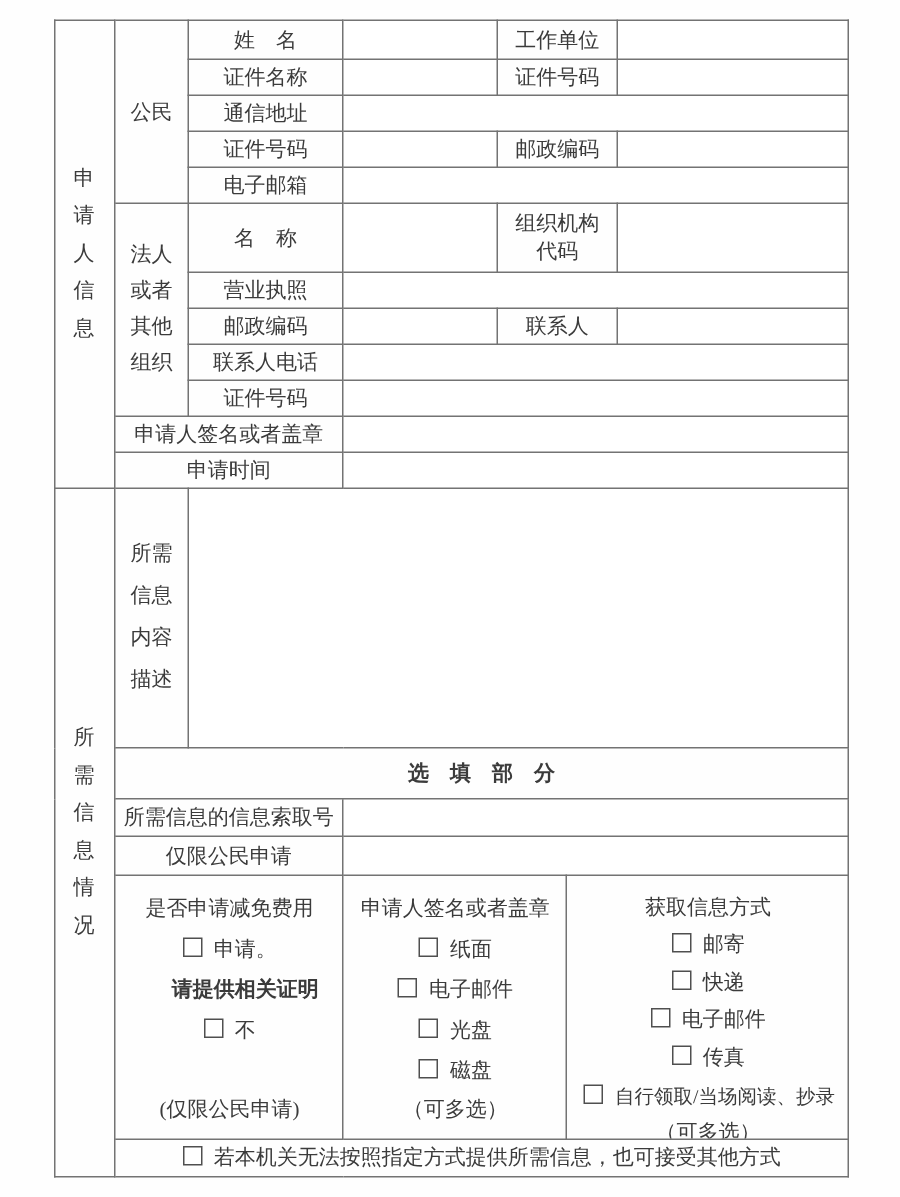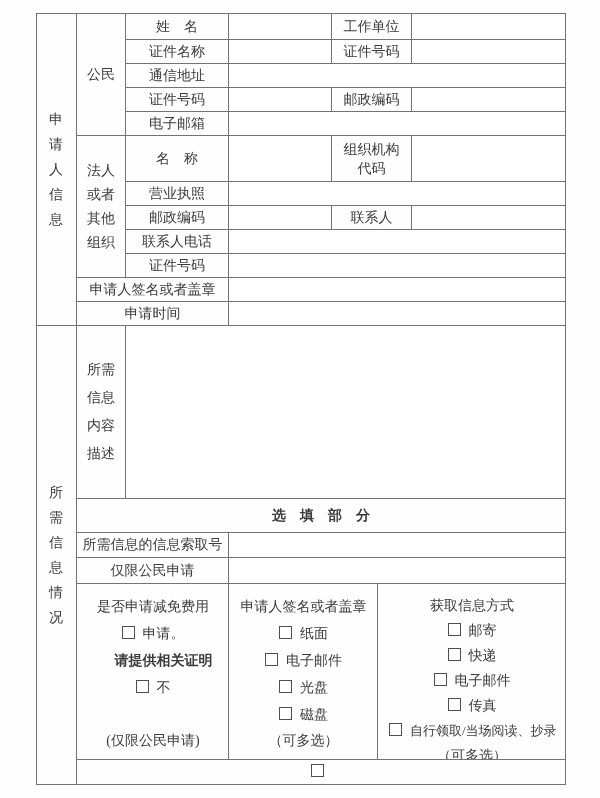--- a/index.html
+++ b/index.html
@@ -193,17 +193,17 @@
         <div class="line"><span class="cb"></span><span>快递</span></div>
         <div class="line"><span class="cb"></span><span>电子邮件</span></div>
         <div class="line"><span class="cb"></span><span>传真</span></div>
         <div class="line sm"><span class="cb"></span><span>自行领取/当场阅读、抄录</span></div>
         <div class="line">（可多选）</div>
       </div>
     </td>
   </tr>
 
   <tr style="height:25px">
-    <td class="bottom-note" colspan="7"><span class="cb"></span></td>
+    <td class="bottom-note" colspan="7"><span class="cb"></span><span>若本机关无法按照指定方式提供所需信息，也可接受其他方式</span></td>
   </tr>
 </tbody>
     </table>
 </div>
 
 </body></html>

